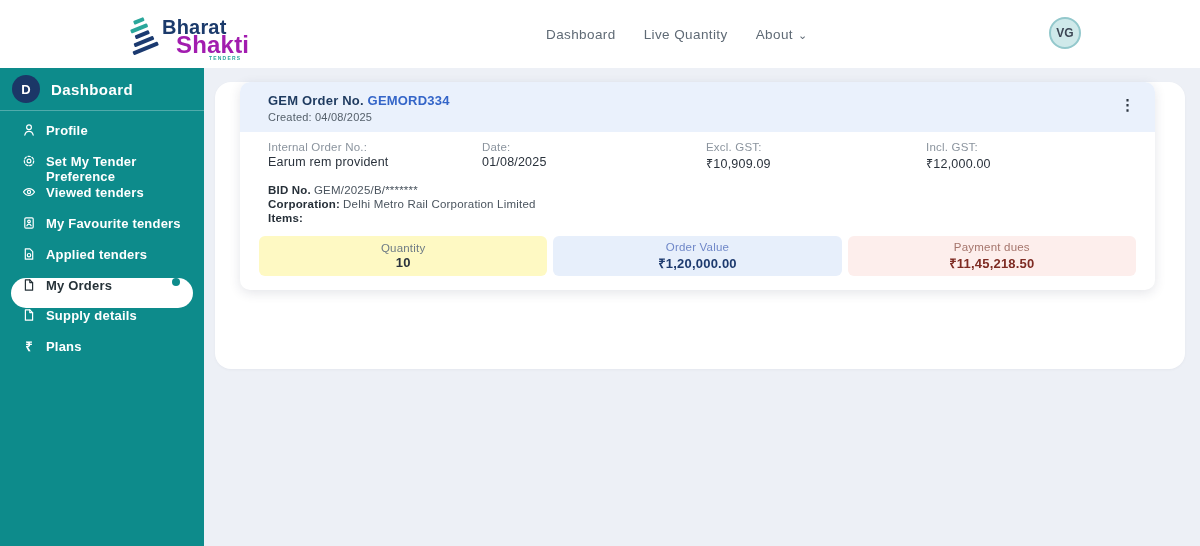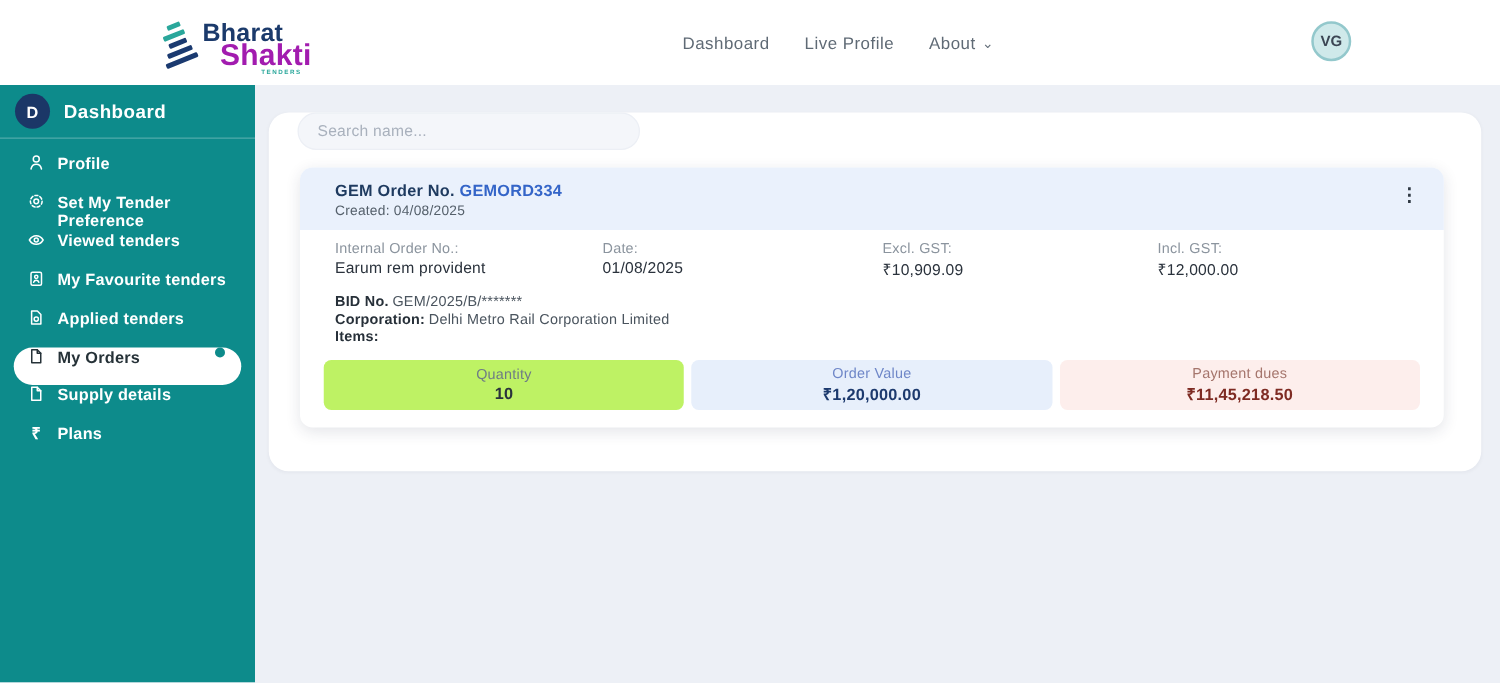--- a/index.html
+++ b/index.html
@@ -71,21 +71,21 @@
 
   .meta { margin-top:11px; }
   .meta-line { font-size:11.5px; color:#4a545e; line-height:14px; letter-spacing:0.2px; }
   .meta-line b { color:#273039; margin-right:3px; }
 
   .stats { display:flex; gap:6px; margin:11px -9px 0 -9px; }
   .stat { flex:1; height:40px; border-radius:6px; display:flex; flex-direction:column;
           align-items:center; justify-content:center; gap:1px; }
   .stat-label { font-size:11.5px; letter-spacing:0.2px; }
   .stat-value { font-size:13px; font-weight:bold; letter-spacing:0.2px; }
-  .stat.green { background:#bef264; } .stat.green .stat-label { color:#6e7b85; } .stat.green .stat-value { color:#2a323c; }
+  .stat.green { background:#fef9c3; } .stat.green .stat-label { color:#6e7b85; } .stat.green .stat-value { color:#2a323c; }
   .stat.blue  { background:#e7effb; } .stat.blue  .stat-label { color:#6f87c8; } .stat.blue  .stat-value { color:#1d3a6e; }
   .stat.red   { background:#fdeeec; } .stat.red   .stat-label { color:#a5756c; } .stat.red   .stat-value { color:#7e2b23; }
 </style>
 </head>
 <body>
 
 <div class="app">
 
   <header class="topbar">
     <div class="logo">
@@ -103,21 +103,21 @@
         <div class="logo-line2">Shakti</div>
         <div class="logo-tagline">TENDERS</div>
       </div>
     </div>
 
     <nav class="top-nav">
       <div class="top-nav-item">
         <span>Dashboard</span>
       </div>
       <div class="top-nav-item">
-        <span>Live Profile</span>
+        <span>Live Quantity</span>
       </div>
       <div class="top-nav-item">
         <span>About</span>
         <span class="chevron-down">⌄</span>
       </div>
     </nav>
 
     <div class="avatar">VG</div>
   </header>
 
@@ -208,21 +208,20 @@
           <span class="sicon rupee-glyph">₹</span>
           <span>Plans</span>
         </div>
 
       </nav>
     </aside>
 
     <main class="main">
       <div class="panel">
 
-        <input class="search-input" type="text" placeholder="Search name..." style="">
 
         <div class="order-card">
           <div class="card-header">
             <div class="order-title">
               <span>GEM Order No.</span>
               <span class="order-no">GEMORD334</span>
             </div>
             <div class="order-created">Created: 04/08/2025</div>
             <div class="kebab">⋮</div>
           </div>

